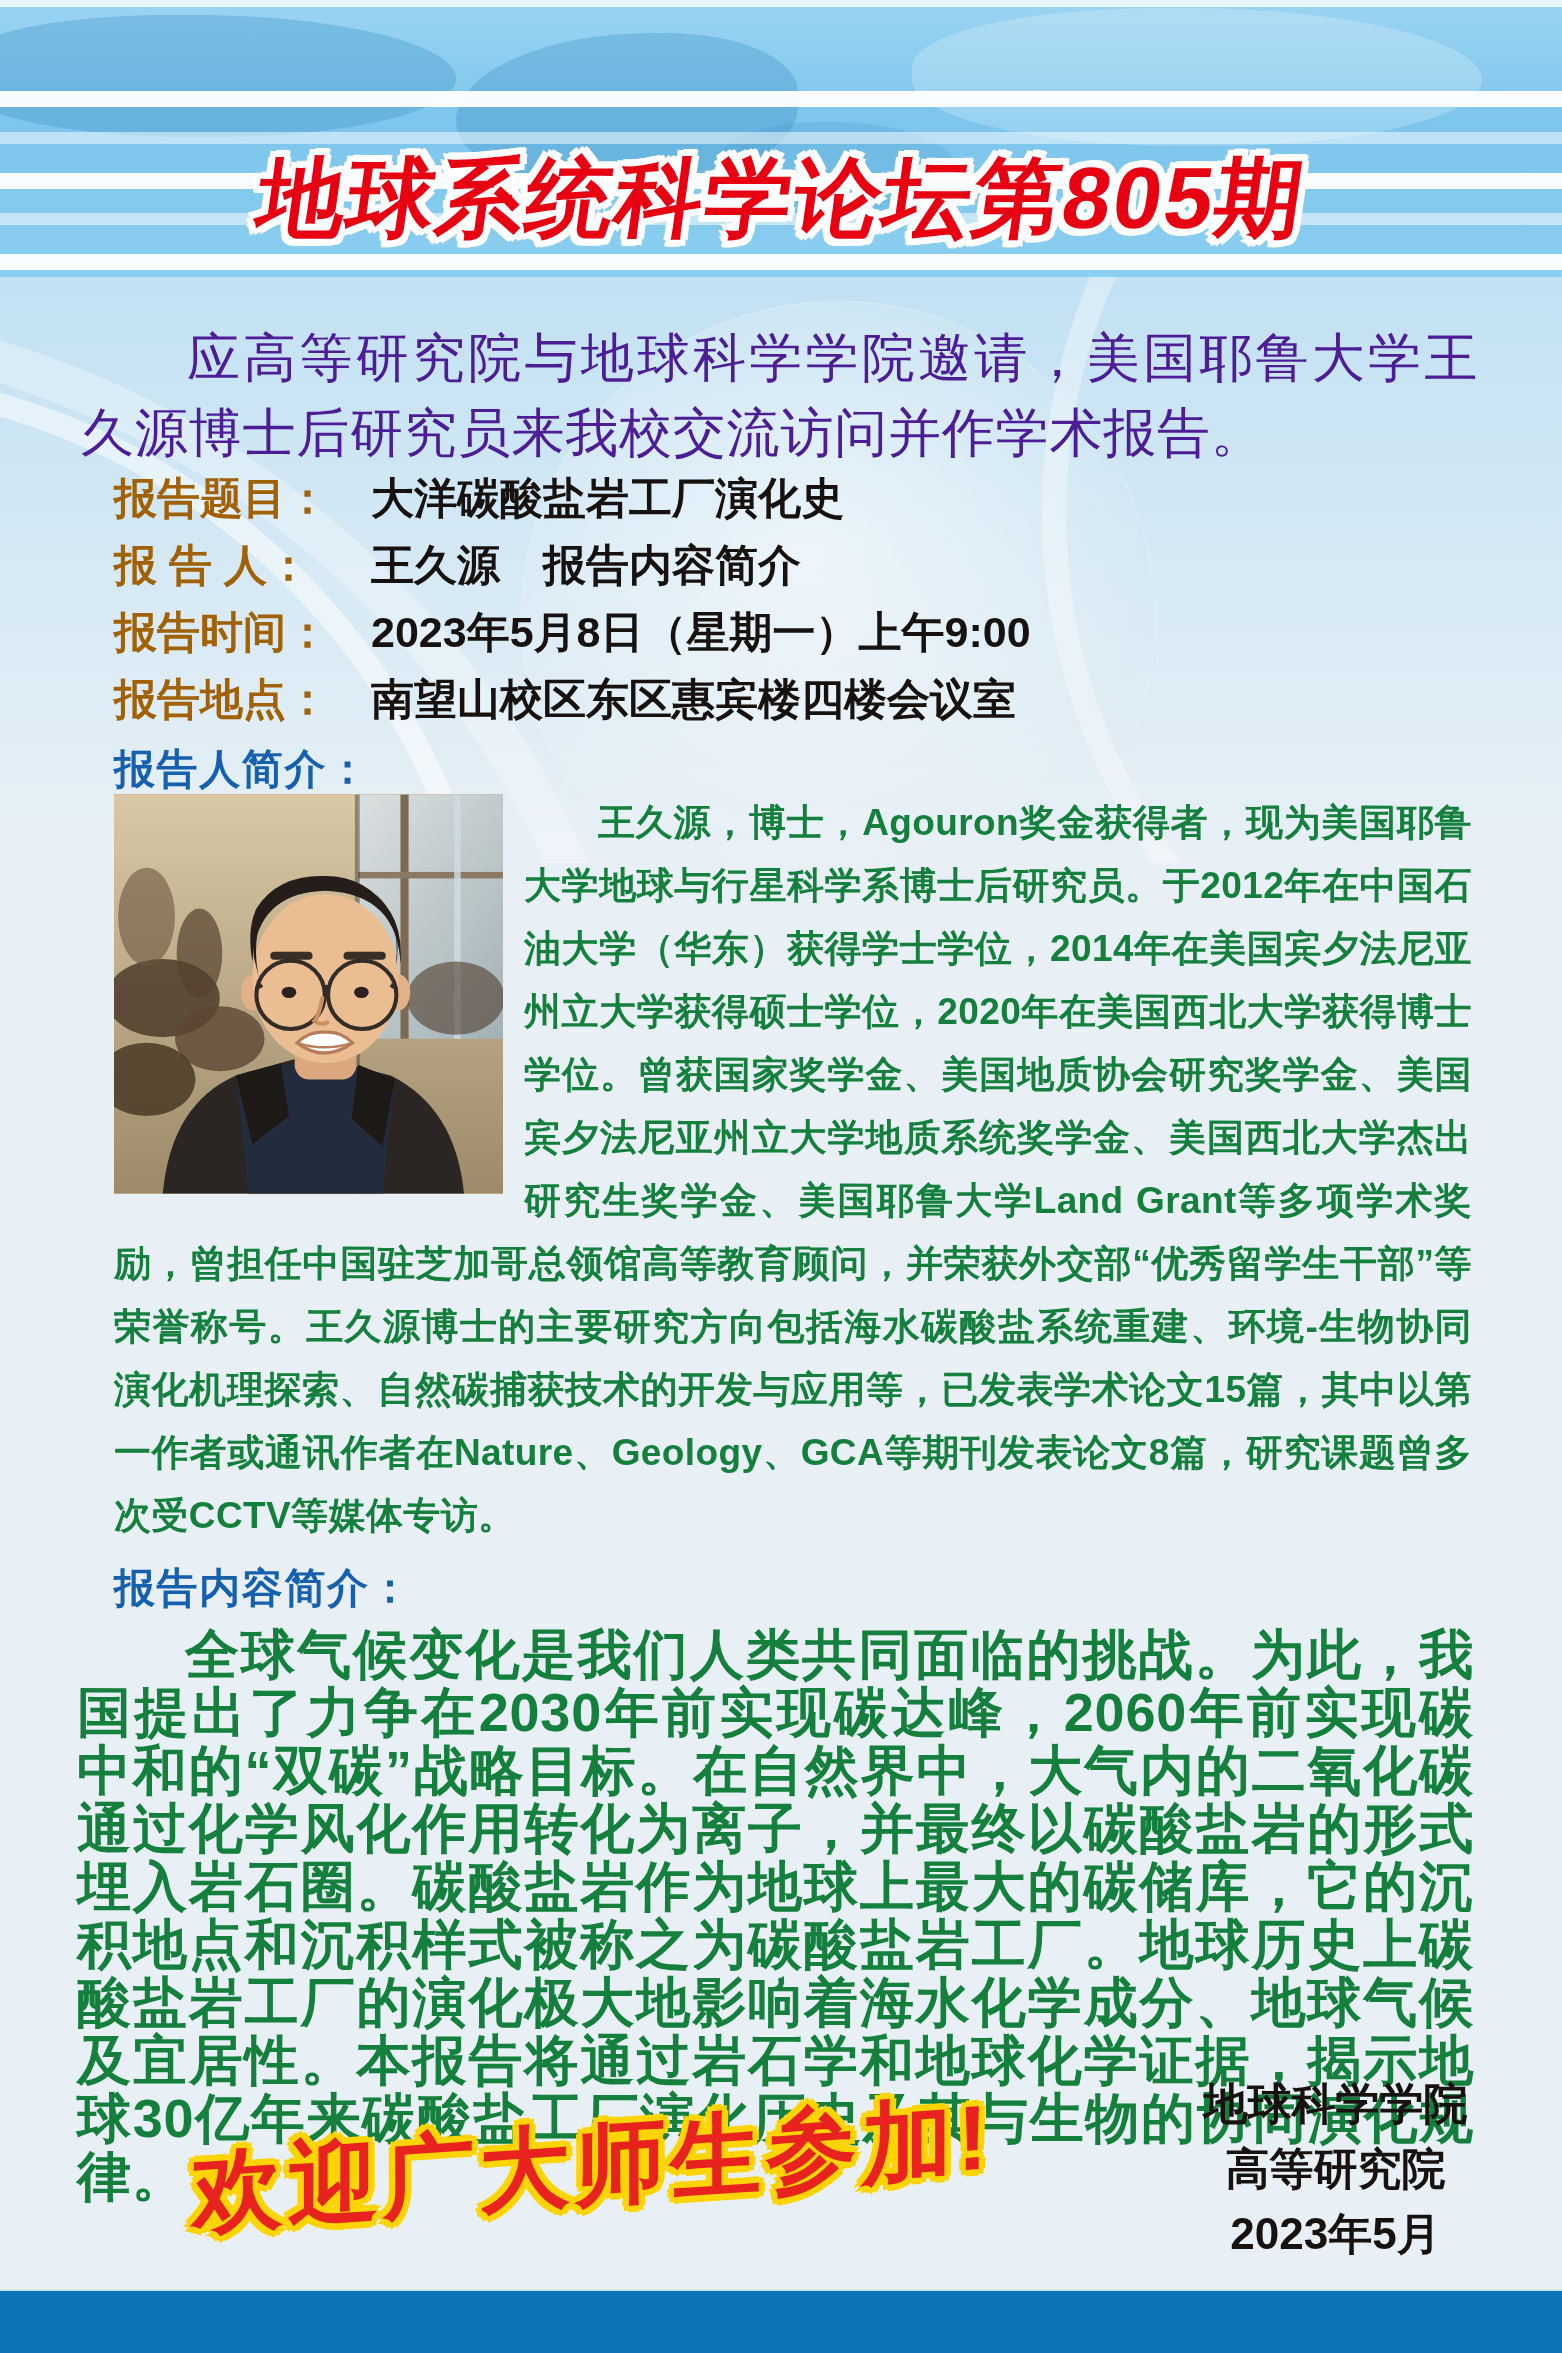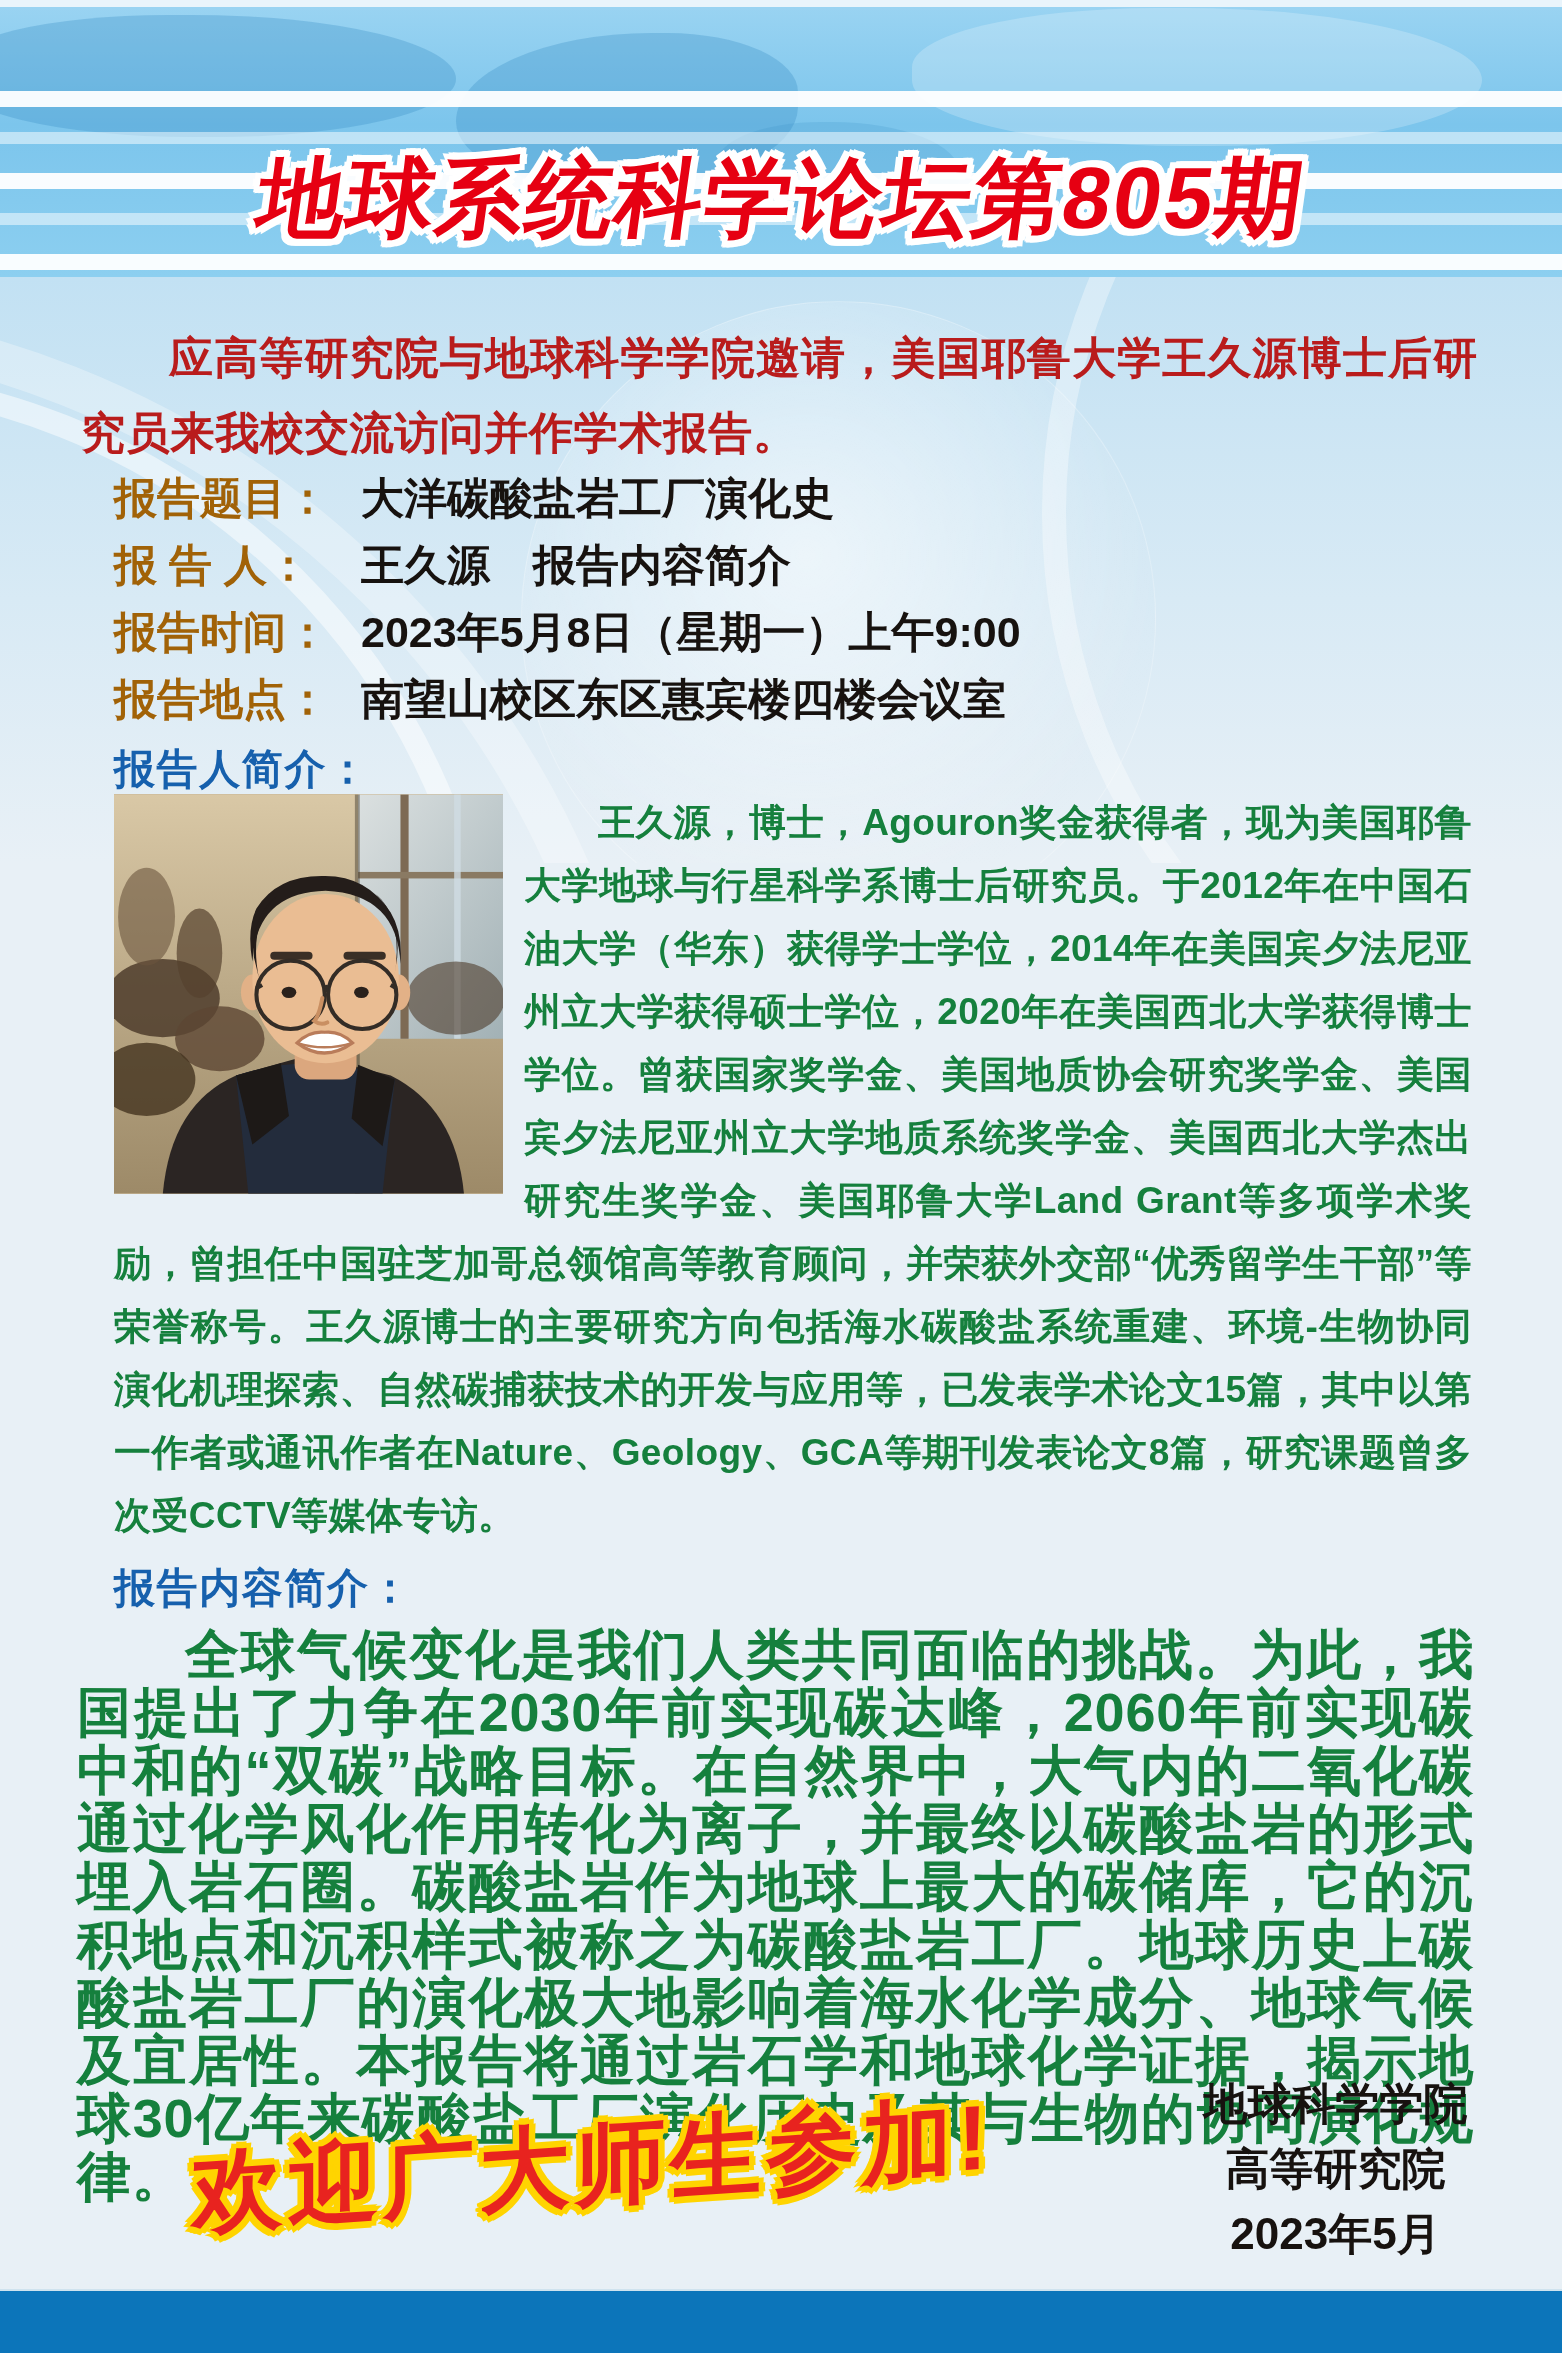--- a/index.html
+++ b/index.html
@@ -53,27 +53,27 @@
   .r3 { width:1221px; height:1221px; border-width:24.4px; border-color:rgba(255,255,255,0.35); right:-700px; top:-374px; }
   .globe {
     position:absolute; left:521px; top:24.4px; width:635px; height:635px; border-radius:50%;
     background:radial-gradient(circle at 45% 40%, rgba(255,255,255,0.55), rgba(255,255,255,0.0) 70%);
     border:1.6px solid rgba(255,255,255,0.25);
   }
 
   
   .intro {
     position:absolute; left:81px; top:320px; width:1397px; z-index:2;
-    font-size:44px; font-weight:bold; color:#b91c1c;
+    font-size:53px; font-weight:normal; color:#4c1d95;
     line-height:75px; text-align:justify; text-indent:2em; letter-spacing:0.8px;
   }
   .details { position:absolute; left:114px; top:476px; z-index:2; }
   .drow { margin-bottom:23px; font-size:43px; line-height:44px; white-space:nowrap; }
   .drow .lbl { color:#a16207; font-weight:900; display:inline-block; min-width:240px; }
-  .drow .val { color:#17120f; font-weight:900; margin-left:7px; }
+  .drow .val { color:#17120f; font-weight:900; margin-left:17px; }
 
   .sec-heading {
     position:absolute; left:114px; z-index:2;
     font-size:41px; font-weight:900; color:#1660ad; letter-spacing:1.6px;
   }
   .h-bio { top:742px;text-align:right; }
   .h-content { top:1561px; }
 
   .bio-wrap { position:absolute; left:114px; top:791px; width:1358px; z-index:2; }
   .photo {

